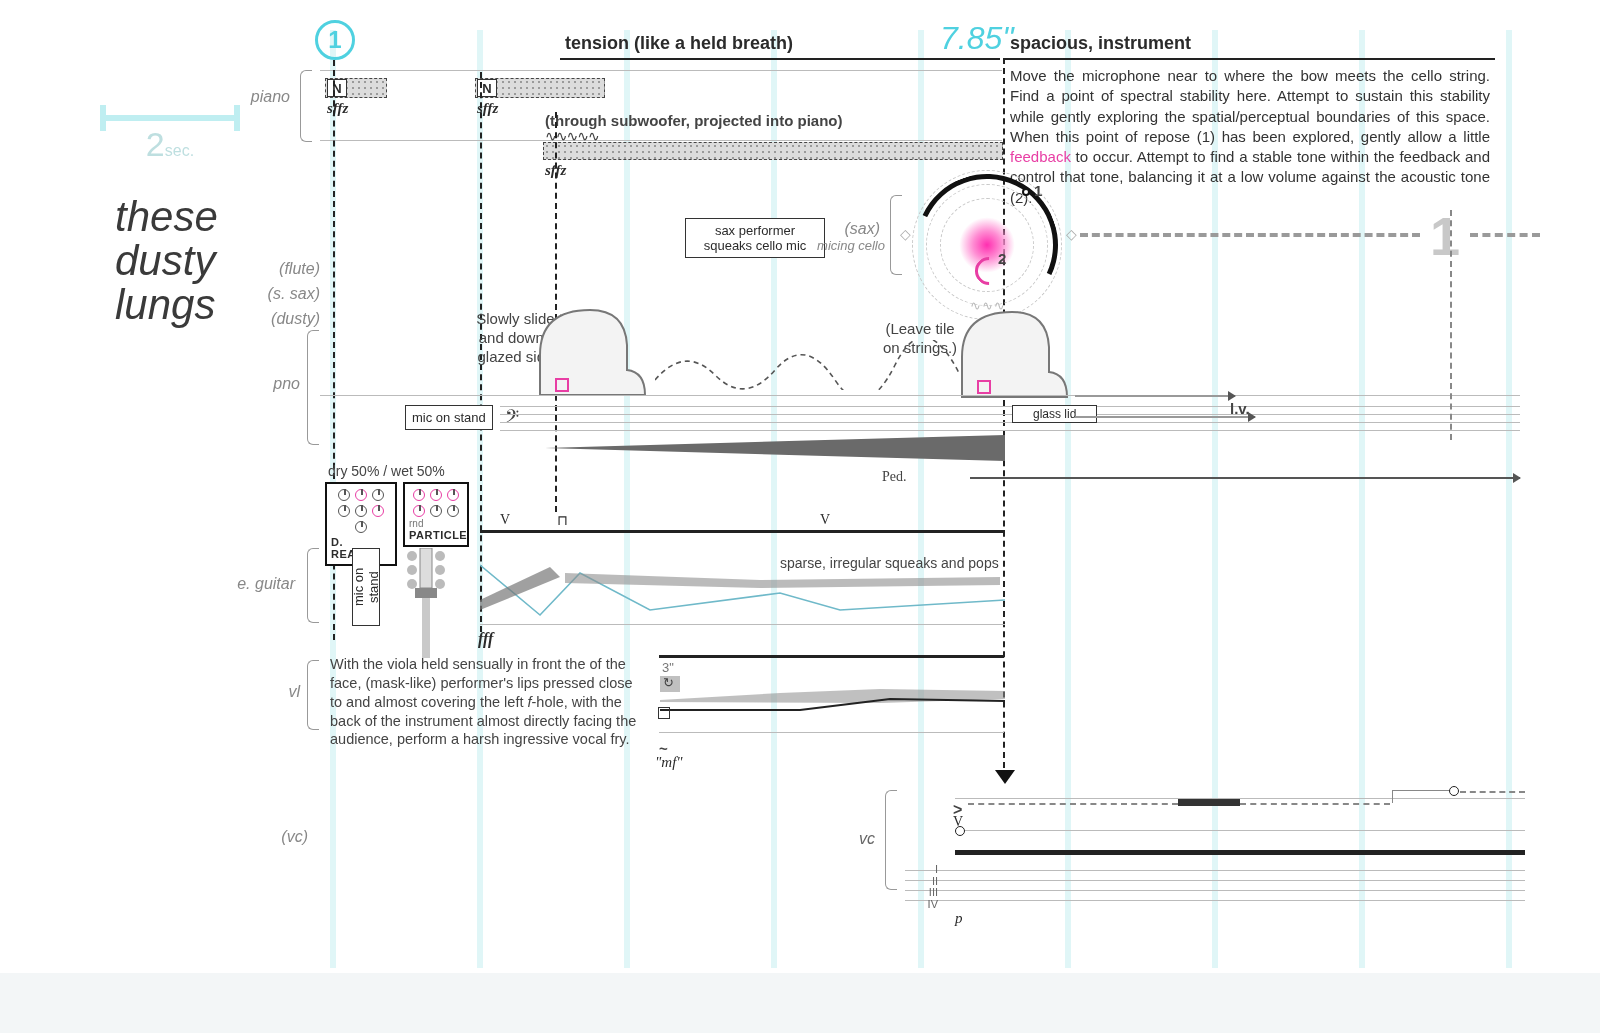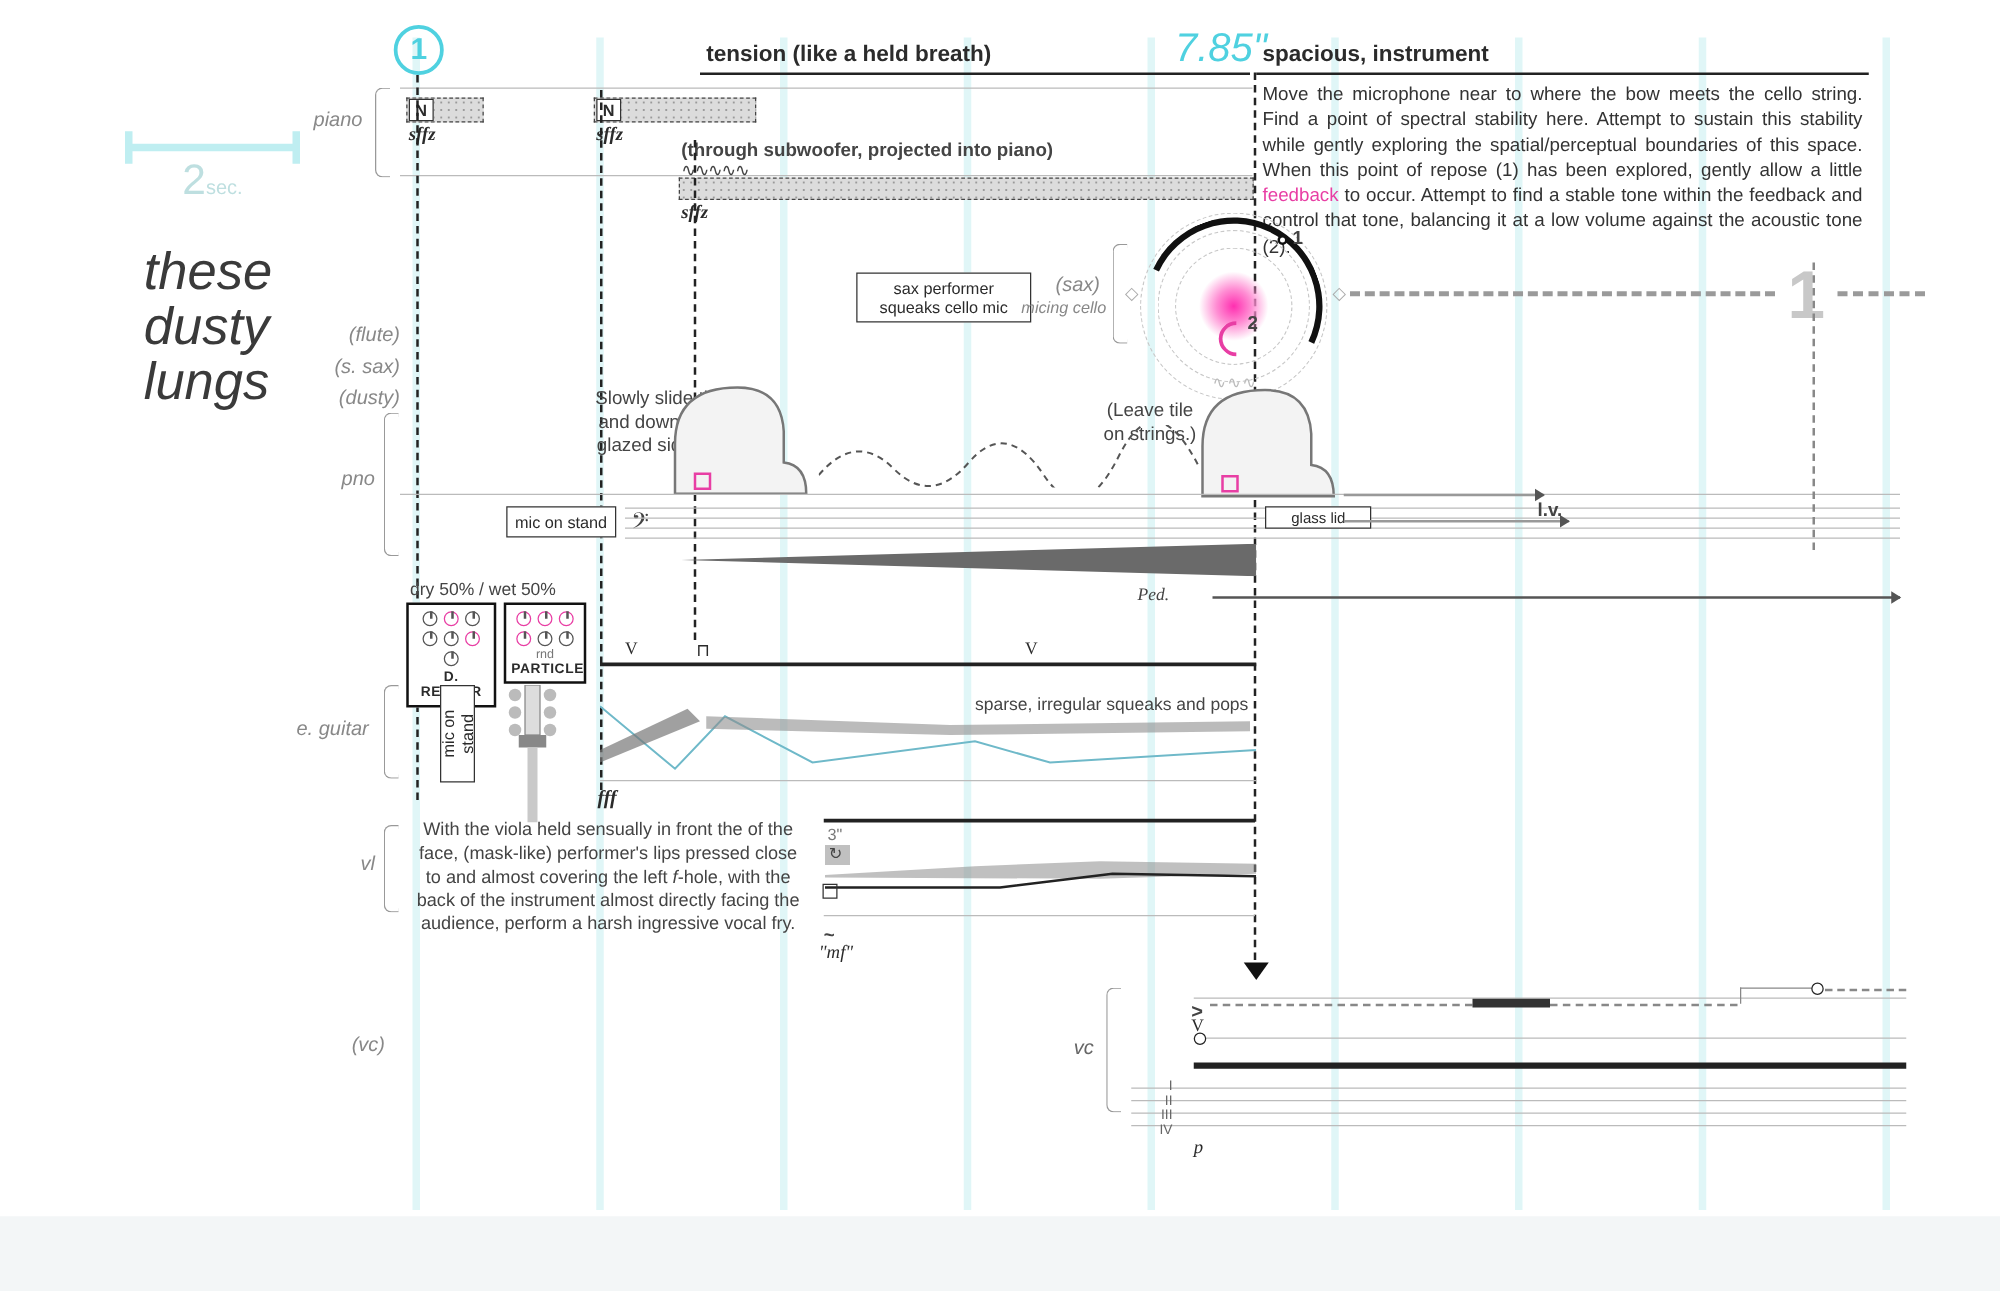--- a/index.html
+++ b/index.html
@@ -213,21 +213,21 @@
   .wedge {
     position:absolute;
   }
   .wedge svg{width:100%;height:100%;}
   
   .pedalbox {
     position:absolute;
     border:2px solid #111;
     background:#fff;
     padding:5px 4px 4px;
-    text-align:center;
+    text-align:left;
   }
   .pedalbox .knobs { display:flex;flex-wrap:wrap;justify-content:center;gap:4px 5px;margin-bottom:3px;}
   .pedalbox .knob {
     width:12px;height:12px;border:1.5px solid #555;border-radius:50%;position:relative;
   }
   .pedalbox .knob.pink { border-color:#e83ea4;}
   .pedalbox .knob::after{content:"";position:absolute;left:50%;top:-1px;width:1.5px;height:6px;background:#555;transform-origin:bottom;}
   .pedalbox .lbl{font-weight:700;font-size:11px;letter-spacing:0.5px;}
   
   .headstock {
@@ -401,21 +401,21 @@
 <div class="staff" style="left:500px;top:430px;width:1020px"></div>
 
 <div class="abox" style="left:1012px;top:405px;padding:1px 20px;font-size:12px">glass lid</div>
 <div class="anno" style="left:1230px;top:400px;font-weight:600">l.v.</div>
 
 <div class="wedge" style="left:545px;top:435px;width:460px;height:26px">
   <svg viewBox="0 0 460 26">
       <polygon points="0,13 460,0 460,26" fill="#6a6a6a"></polygon>
     </svg>
 </div>
-<div class="anno" style="left:910px;top:468px;font-style:italic;font-family:Georgia,serif;font-size:14px">Ped.</div>
+<div class="anno" style="left:882px;top:468px;font-family:Georgia,serif;font-size:14px">Ped.</div>
 <div class="arrowline" style="left:970px;top:477px;width:550px"></div>
 <div class="arrowline" style="left:1075px;top:395px;width:160px;background:#999"></div>
 <div class="arrowline" style="left:1075px;top:416px;width:180px;background:#999"></div>
 
 <div class="anno" style="left:328px;top:463px;font-size:14px">dry 50% / wet 50%</div>
 <div class="pedalbox" style="left:325px;top:482px;width:72px">
   <div class="knobs">
       <div class="knob"></div>
       <div class="knob pink"></div>
       <div class="knob"></div>
@@ -470,21 +470,21 @@
     <polygon points="0,45 70,12 80,22 0,55" fill="#777" opacity="0.7"></polygon>
     <polygon points="85,18 280,25 520,22 520,30 280,33 85,28" fill="#8d8d8d" opacity="0.6"></polygon>
   </svg>
 </div>
 <div class="anno" style="left:780px;top:555px;font-size:14px">sparse, irregular squeaks and pops</div>
 <div class="dyn" style="left:478px;top:630px;font-size:16px">fff</div>
 
 <div class="inst-label" style="left:280px;top:683px;width:20px">vl</div>
 <div class="brace" style="left:307px;top:660px;height:70px"></div>
 
-<div class="anno" style="left:330px;top:655px;width:313px;text-align:center;font-size:14.5px;line-height:1.3">
+<div class="anno" style="left:330px;top:655px;width:313px;text-align:left;font-size:14.5px;line-height:1.3">
   With the viola held sensually in front the of the face, (mask-like) performer's lips pressed close to and almost covering the left <i>f</i>-hole, with the back of the instrument almost directly facing the audience, perform a harsh ingressive vocal fry.
 </div>
 
 <div class="staff thick" style="left:659px;top:655px;width:345px"></div>
 <div class="staff" style="left:659px;top:732px;width:345px"></div>
 <div class="anno" style="left:662px;top:660px;font-size:13px;color:#777">3"</div>
 <div style="position:absolute;left:660px;top:676px;width:20px;height:16px;background:#c0c0c0"></div>
 <div class="anno" style="left:663px;top:675px;font-size:13px">↻</div>
 
 <div class="thin-envelope" style="left:660px;top:685px;width:345px;height:30px">

